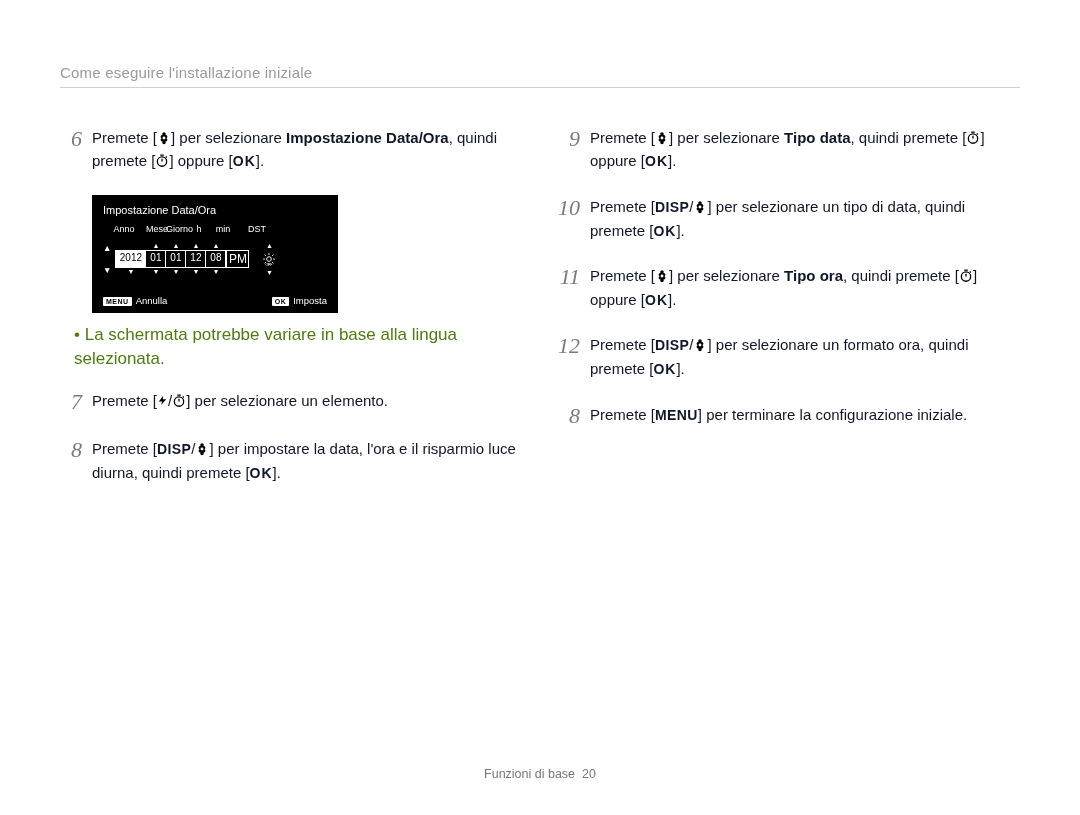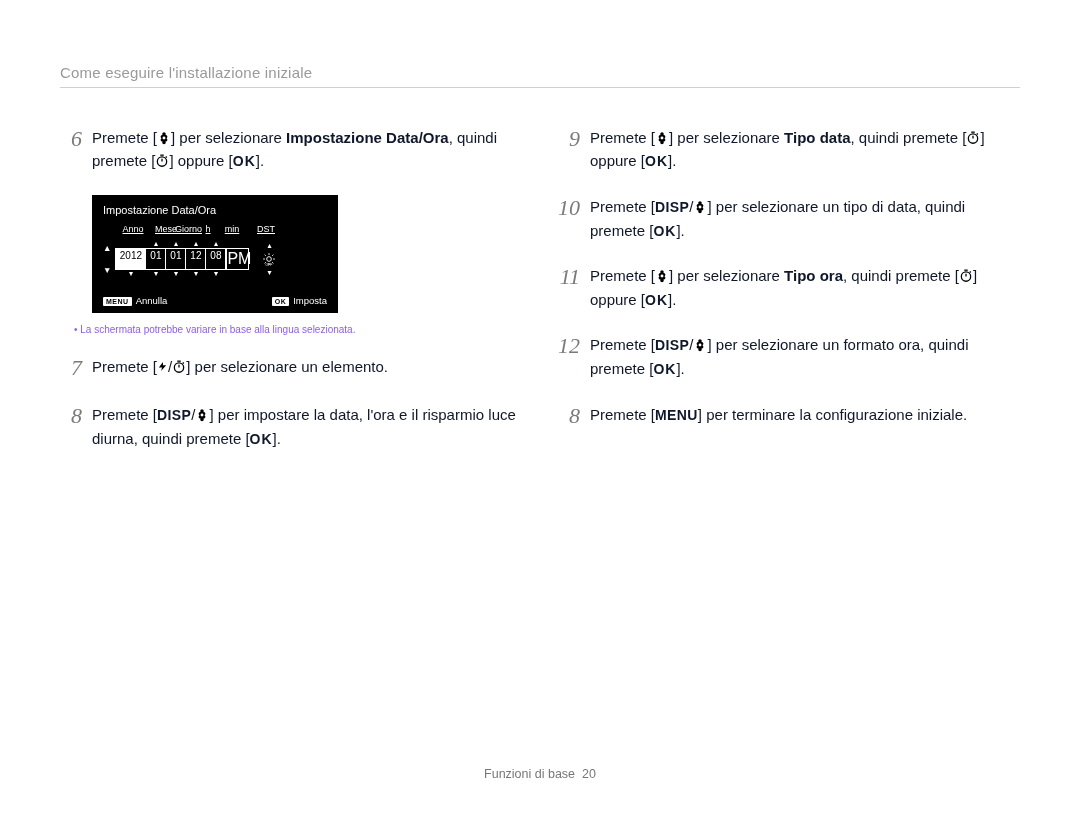--- a/index.html
+++ b/index.html
@@ -32,24 +32,24 @@
   .cell { border-right:1px solid #fff; padding: 1px 0; text-align:center; font-size:10px; position: relative; }
   .cell:last-child { border-right: none; }
   .cell.sel { background:#fff; color:#000; }
   .cell .up, .cell .dn { position:absolute; left:0; right:0; font-size:8px; line-height:1; color:#fff; }
   .cell .up { top:-9px; } .cell .dn { bottom:-9px; }
   .cell.c0 { width: 30px; }
   .cell.c1, .cell.c2, .cell.c3, .cell.c4 { width: 20px; }
   .dst-box { width:20px; height:16px; display:flex; align-items:center; justify-content:center; font-size:11px; margin-left:6px; position: relative; }
   .dst-box .up, .dst-box .dn { position:absolute; left:0; right:0; text-align:center; font-size:8px; color:#fff; }
   .dst-box .up { top:-10px; } .dst-box .dn { bottom:-10px; }
-  .pm-box { border-left: 1px solid #fff; width: 22px; text-align:center; font-size:16px; padding:1px 0; }
+  .pm-box { border-left: 1px solid #fff; width: 22px; text-align:center; font-size:12px; padding:1px 0; }
   .ss-footer { display:flex; justify-content: space-between; margin-top: 20px; font-size: 9.5px; align-items:center; }
   .mini-btn { background:#fff; color:#000; font-weight:800; font-size:7px; padding:1px 3px; border-radius:1px; letter-spacing:0.5px; margin-right:4px; }
-  .note { font-size: 10px; color: #8b5cf6; margin: 10px 0 18px 14px; line-height:1.4; }
+  .note { font-size: 17px; color: #4d7c0f; margin: 10px 0 18px 14px; line-height:1.4; }
   .note::before { content: "• "; }
   .footer { position:absolute; bottom: 34px; left:0; right:0; text-align:center; font-size:12.5px; color:#777; }
   
   .icon { display:inline-block; vertical-align:-2px; }
   .icon svg { display:block; }
 </style>
 </head>
 <body>
 
 <div class="page">
@@ -70,21 +70,21 @@
                   <line x1="12" y1="13" x2="12" y2="8"></line>
                   <line x1="9" y1="2" x2="15" y2="2"></line>
                   <line x1="18.5" y1="6" x2="20.2" y2="4.3"></line>
                 </g>
               </svg></span>] oppure [<span class="btn-label ok">OK</span>].</div>
       </div>
 
       <div class="screenshot" style="margin-left:32px;">
         <div class="screenshot-inner">
           <div class="ss-title">Impostazione Data/Ora</div>
-          <div class="cols-row" style="margin-left:14px;text-decoration:underline;">
+          <div class="cols-row" style="margin-left:5px;">
             <div class="col-label w0">Anno</div>
             <div class="col-label w1">Mese</div>
             <div class="col-label w2">Giorno</div>
             <div class="col-label w3">h</div>
             <div class="col-label w4">min</div>
             <div class="col-label w5">DST</div>
           </div>
           <div class="spinner-row" style="margin-top:10px; margin-left:0;">
             <div class="arrow-col">
                 <span>▲</span>

